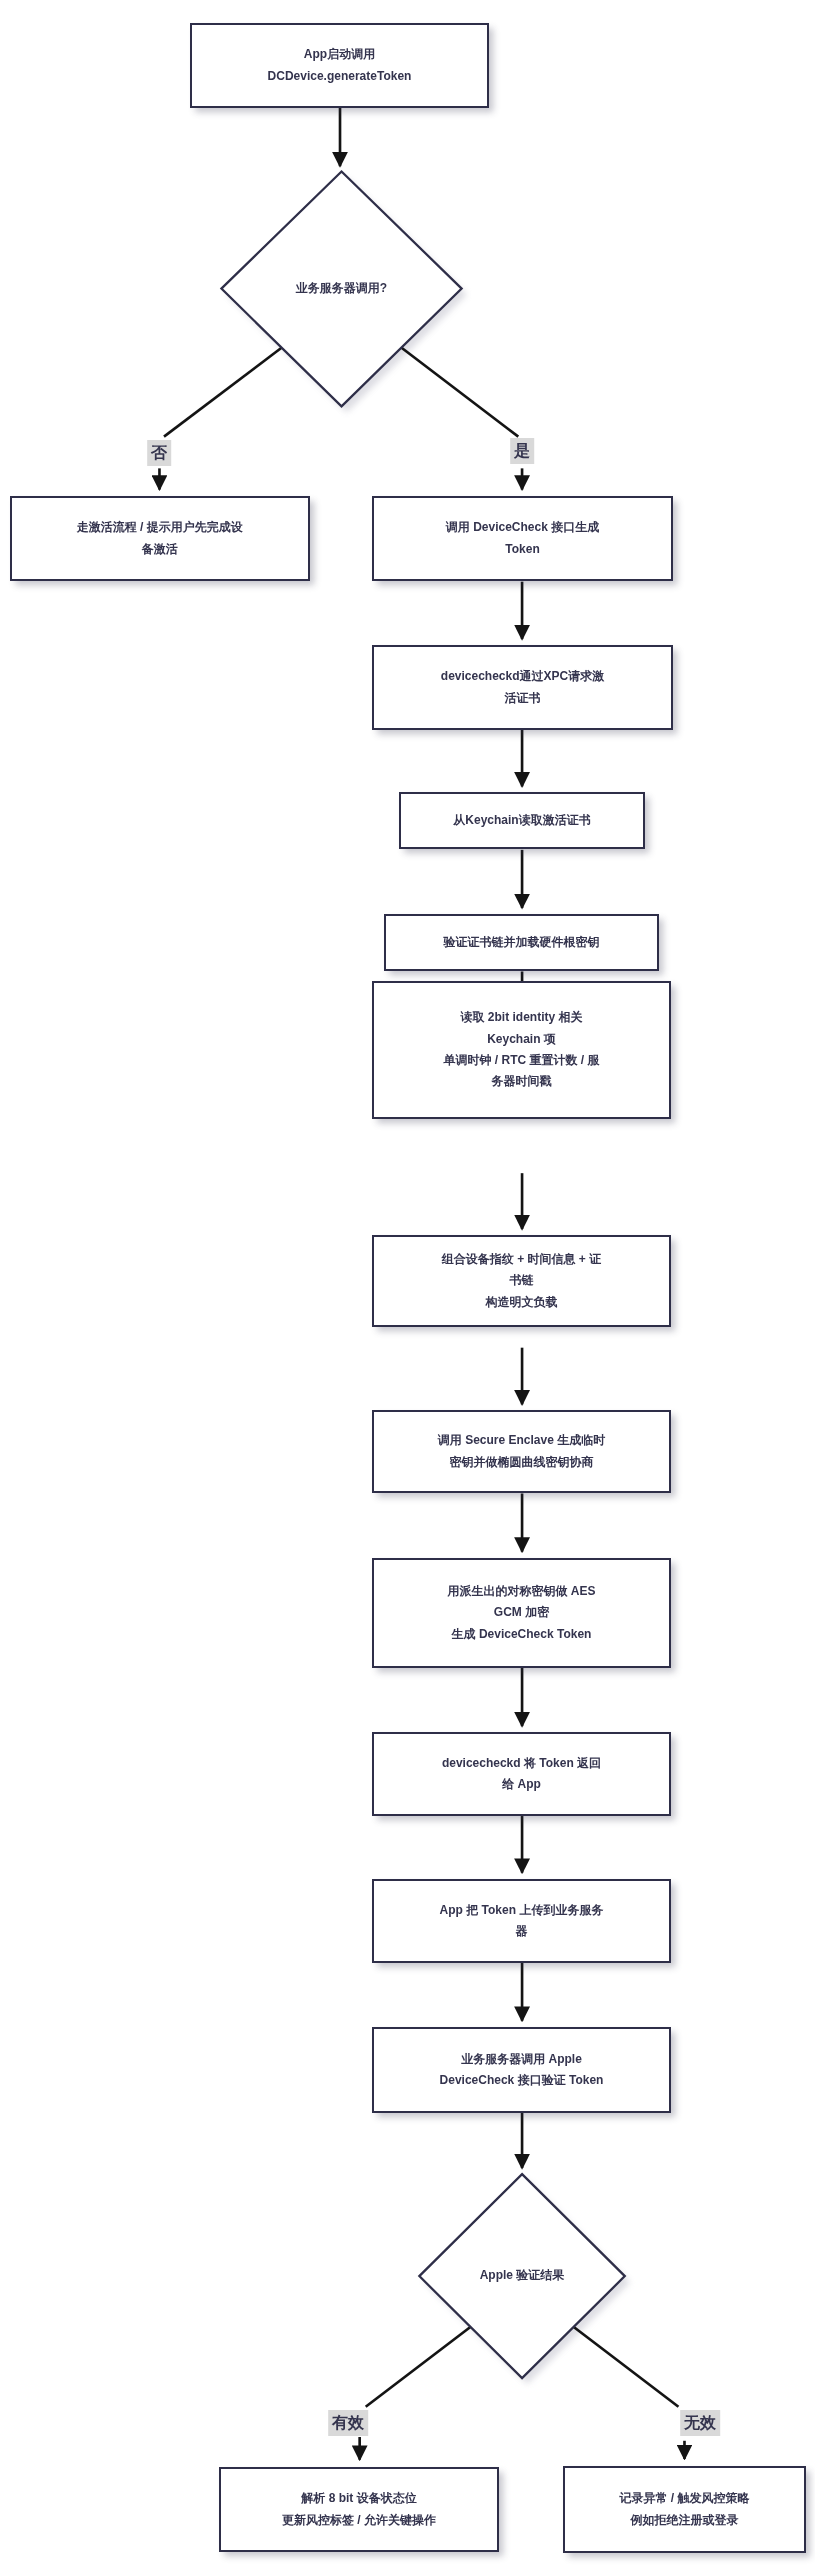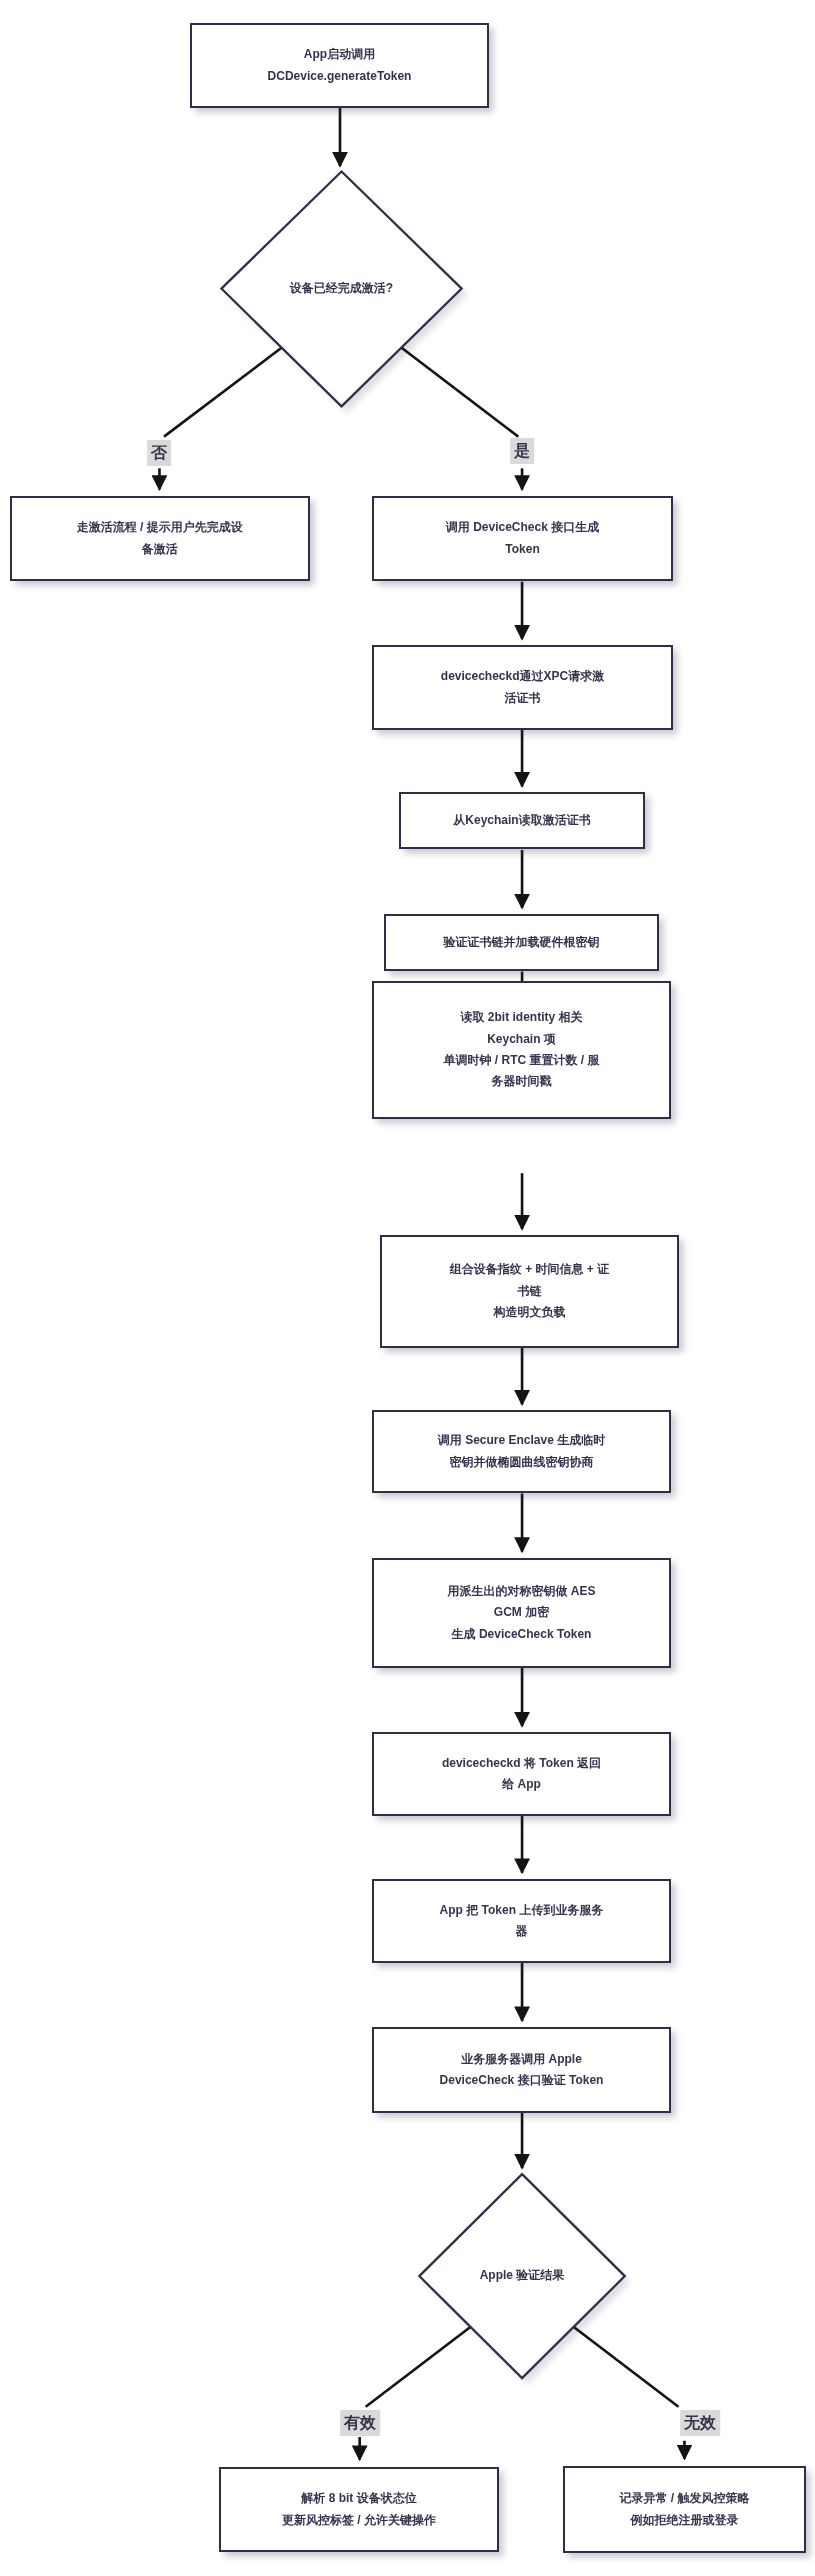--- a/index.html
+++ b/index.html
@@ -101,21 +101,21 @@
       <polygon class="shape" points="691,2878 827,3013 691,3148 555,3013"></polygon>
     </g>
   </svg>
 
   <div class="node" style="left:190px;top:23px;width:299px;height:85px;">
     <div class="txt">App启动调用
 DCDevice.generateToken</div>
   </div>
 
   <div class="dtext" style="left:228px;top:266px;width:227px;height:45px;">
-    <div class="txt">设备已经完成激活?</div>
+    <div class="txt">业务服务器调用?</div>
   </div>
 
   <div class="edge-label" style="left:159px;top:440px;">否</div>
 
   <div class="edge-label" style="left:522px;top:438px;">是</div>
 
   <div class="node" style="left:9.8px;top:496px;width:300px;height:85px;">
     <div class="txt">走激活流程 / 提示用户先完成设
 备激活</div>
   </div>
@@ -138,21 +138,21 @@
     <div class="txt">验证证书链并加载硬件根密钥</div>
   </div>
 
   <div class="node" style="left:372px;top:981px;width:299px;height:138px;">
     <div class="txt">读取 2bit identity 相关
 Keychain 项
 单调时钟 / RTC 重置计数 / 服
 务器时间戳</div>
   </div>
 
-  <div class="node" style="left:380px;top:1235px;width:299px;height:113px;">
+  <div class="node" style="left:372px;top:1235px;width:299px;height:92px;">
     <div class="txt">组合设备指纹 + 时间信息 + 证
 书链
 构造明文负载</div>
   </div>
 
   <div class="node" style="left:372px;top:1410px;width:299px;height:83px;">
     <div class="txt">调用 Secure Enclave 生成临时
 密钥并做椭圆曲线密钥协商</div>
   </div>
 
@@ -174,21 +174,21 @@
 
   <div class="node" style="left:372px;top:1879px;width:299px;height:84px;">
     <div class="txt">App 把 Token 上传到业务服务
 器</div>
   </div>
 
   <div class="dtext" style="left:416px;top:2253px;width:212px;height:45px;">
     <div class="txt">Apple 验证结果</div>
   </div>
 
-  <div class="edge-label" style="left:360px;top:2410px;font-family:Liberation Serif, serif;">有效</div>
+  <div class="edge-label" style="left:348px;top:2410px;font-family:Liberation Serif, serif;">有效</div>
 
   <div class="edge-label" style="left:700px;top:2410px;">无效</div>
 
   <div class="node" style="left:219px;top:2467px;width:280px;height:85px;">
     <div class="txt">解析 8 bit 设备状态位
 更新风控标签 / 允许关键操作</div>
   </div>
 
   <div class="node" style="left:563px;top:2466px;width:243px;height:87px;">
     <div class="txt">记录异常 / 触发风控策略

